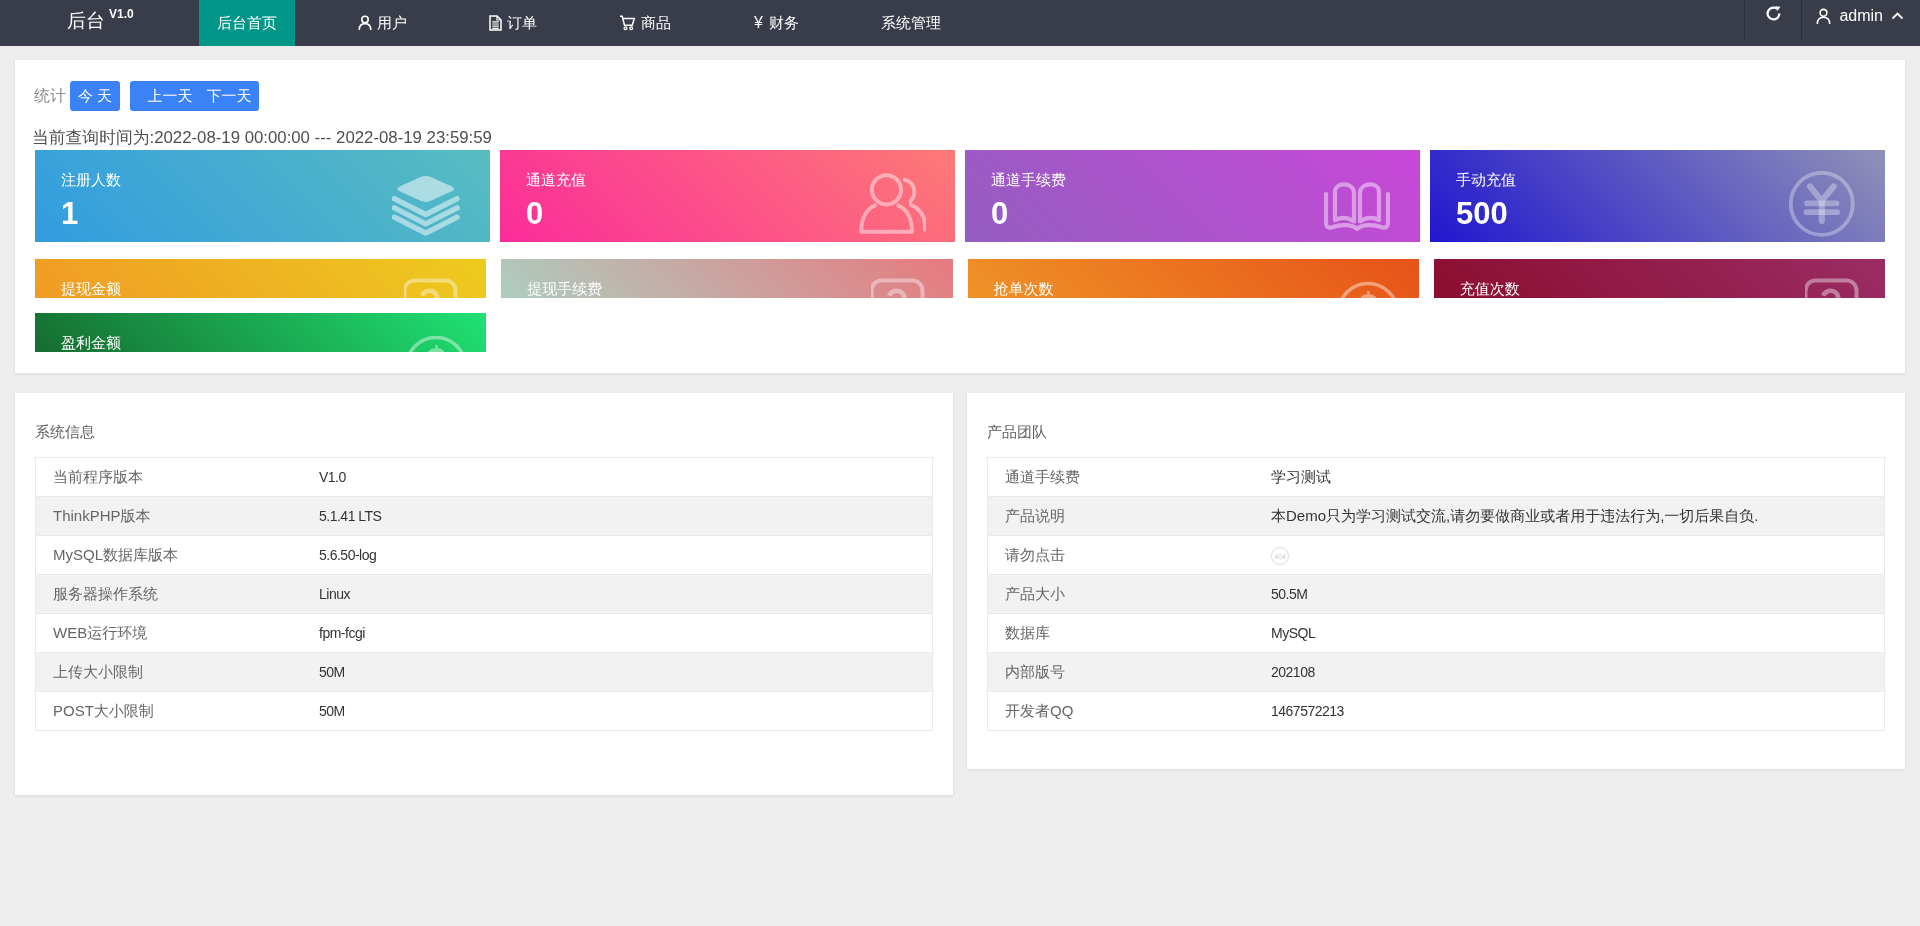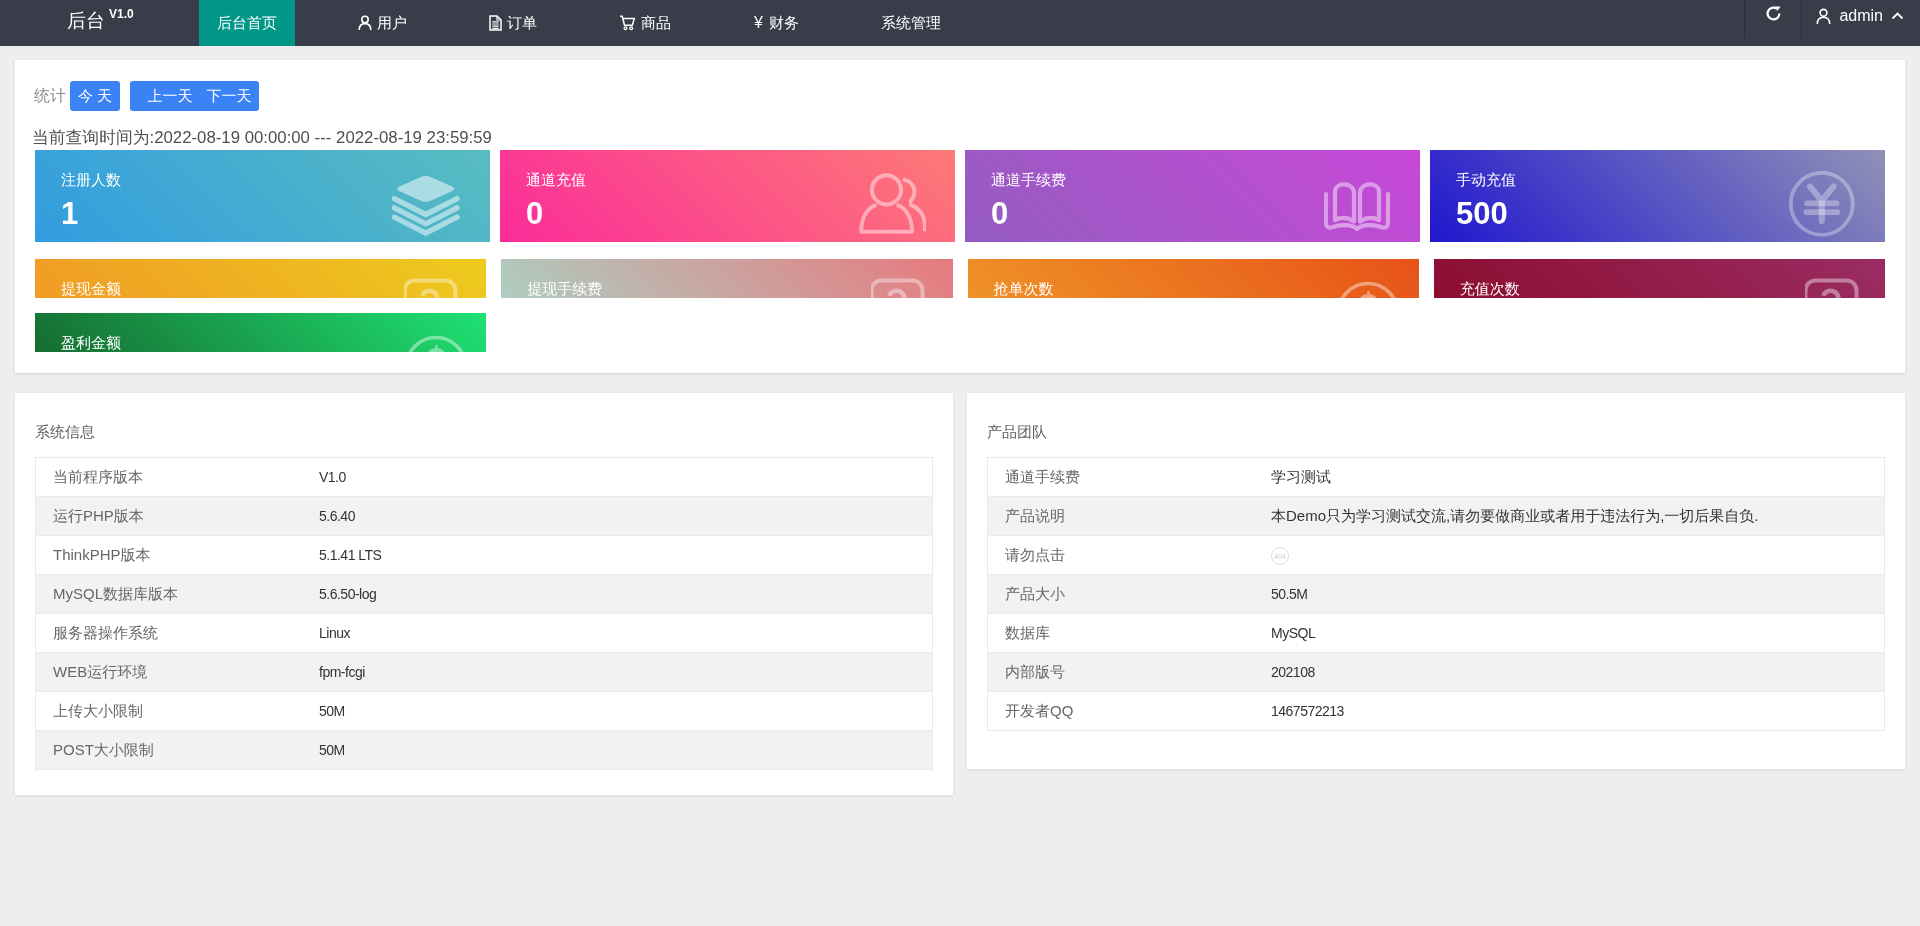--- a/index.html
+++ b/index.html
@@ -220,24 +220,20 @@
 </div>
 
 <div class="panel" id="pleft">
   <div class="ptitle">系统信息</div>
   <div class="tbl">
     <div class="trow">
         <div class="lb">当前程序版本</div>
         <div class="vl lat">V1.0</div>
       </div>
     <div class="trow">
-        <div class="lb">运行PHP版本</div>
-        <div class="vl lat">5.6.40</div>
-      </div>
-    <div class="trow">
         <div class="lb">ThinkPHP版本</div>
         <div class="vl lat">5.1.41 LTS</div>
       </div>
     <div class="trow">
         <div class="lb">MySQL数据库版本</div>
         <div class="vl lat">5.6.50-log</div>
       </div>
     <div class="trow">
         <div class="lb">服务器操作系统</div>
         <div class="vl lat">Linux</div>

